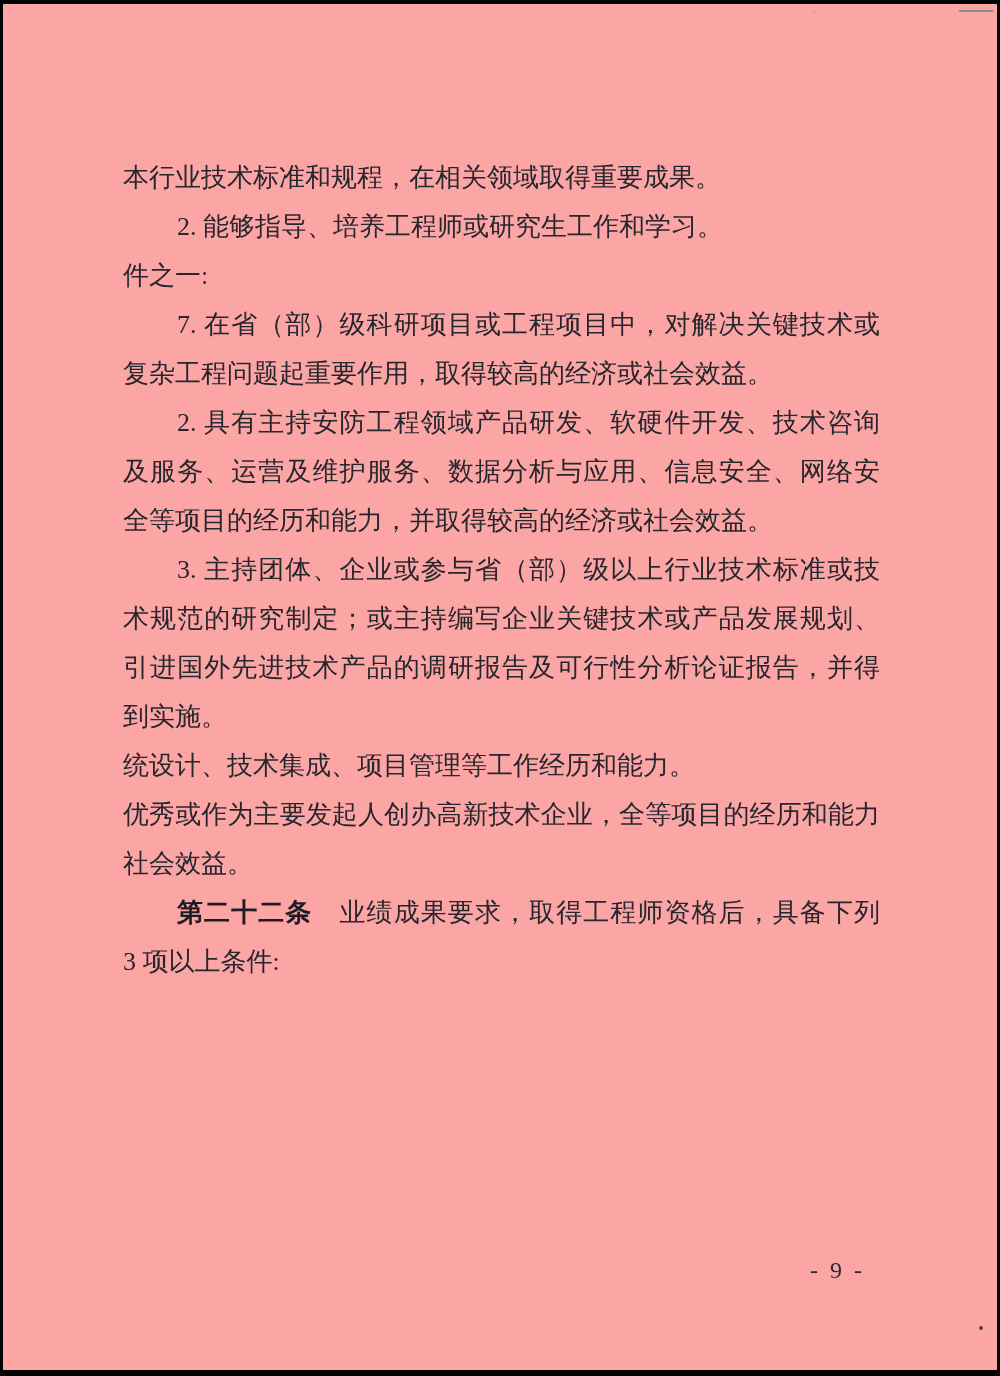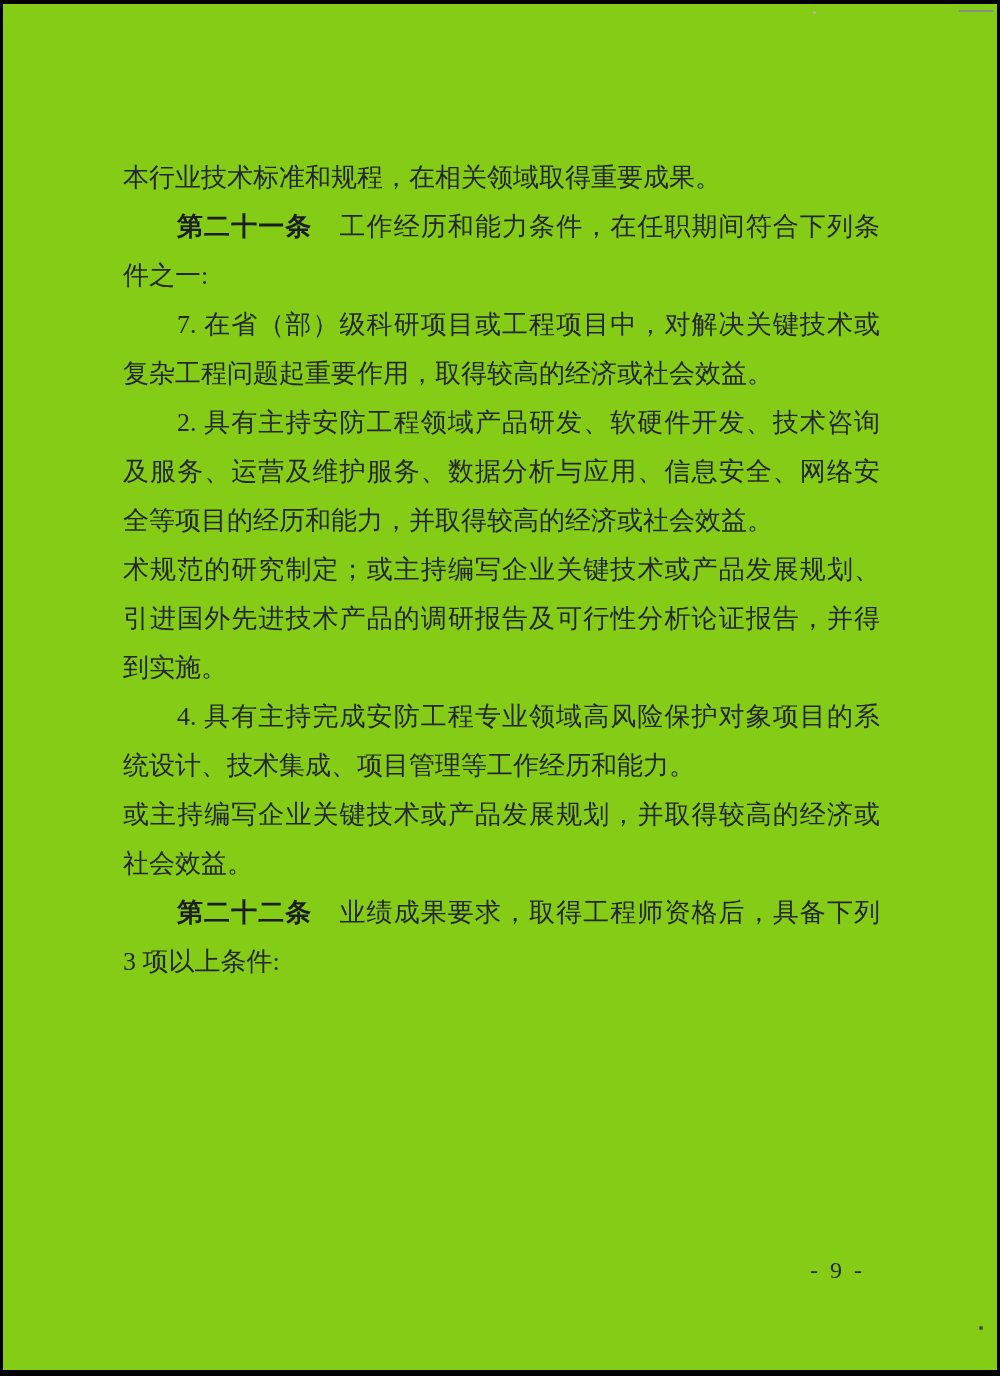--- a/index.html
+++ b/index.html
@@ -9,21 +9,21 @@
     font-family: "Liberation Serif", "DejaVu Serif", serif;
   }
   .scan-frame {
     position: relative;
     width: 1000px;
     height: 1376px;
     box-sizing: border-box;
     border: 3px solid #000000;
     border-bottom-width: 6px;
     border-top-width: 4px;
-    background: #84cc16;
+    background: #fca5a5;
     overflow: hidden;
   }
   .text-block {
     position: absolute;
     left: 120px;
     top: 149px;
     width: 757px;
     color: #26262e;
     font-size: 26px;
   }
@@ -52,33 +52,33 @@
   .art-topline { top: 6px; right: 4px; width: 34px; height: 2px; }
   .art-speck { top: 7px; left: 810px; width: 3px; height: 3px; background: #b5b5b5; border-radius: 50%; }
   .art-dot { top: 1322px; left: 976px; width: 4px; height: 4px; background: #4a4a4a; border-radius: 50%; }
 </style>
 </head>
 <body>
 
 <div class="scan-frame">
   <div class="text-block">
       <div class="line"><span>本行业技术标准和规程，在相关领域取得重要成果。</span></div>
-      <div class="line indent justify"><span class="bold">第二十一条</span><span>　工作经历和能力条件，在任职期间符合下列条</span></div>
+      <div class="line indent"><span>2. 能够指导、培养工程师或研究生工作和学习。</span></div>
       <div class="line"><span>件之一:</span></div>
       <div class="line indent justify"><span>7. 在省（部）级科研项目或工程项目中，对解决关键技术或</span></div>
       <div class="line"><span>复杂工程问题起重要作用，取得较高的经济或社会效益。</span></div>
       <div class="line indent justify"><span>2. 具有主持安防工程领域产品研发、软硬件开发、技术咨询</span></div>
       <div class="line justify"><span>及服务、运营及维护服务、数据分析与应用、信息安全、网络安</span></div>
       <div class="line"><span>全等项目的经历和能力，并取得较高的经济或社会效益。</span></div>
+      <div class="line indent justify"><span>3. 主持团体、企业或参与省（部）级以上行业技术标准或技</span></div>
       <div class="line justify"><span>术规范的研究制定；或主持编写企业关键技术或产品发展规划、</span></div>
       <div class="line justify"><span>引进国外先进技术产品的调研报告及可行性分析论证报告，并得</span></div>
       <div class="line"><span>到实施。</span></div>
-      <div class="line indent justify"><span>4. 具有主持完成安防工程专业领域高风险保护对象项目的系</span></div>
       <div class="line"><span>统设计、技术集成、项目管理等工作经历和能力。</span></div>
-      <div class="line justify"><span>或主持编写企业关键技术或产品发展规划，并取得较高的经济或</span></div>
+      <div class="line justify"><span>优秀或作为主要发起人创办高新技术企业，全等项目的经历和能力</span></div>
       <div class="line"><span>社会效益。</span></div>
       <div class="line indent justify"><span class="bold">第二十二条</span><span>　业绩成果要求，取得工程师资格后，具备下列</span></div>
       <div class="line"><span>3 项以上条件:</span></div>
     </div>
   <div class="page-number">- 9 -</div>
   <div class="art art-topline"></div>
   <div class="art art-speck"></div>
   <div class="art art-dot"></div>
 </div>
 

